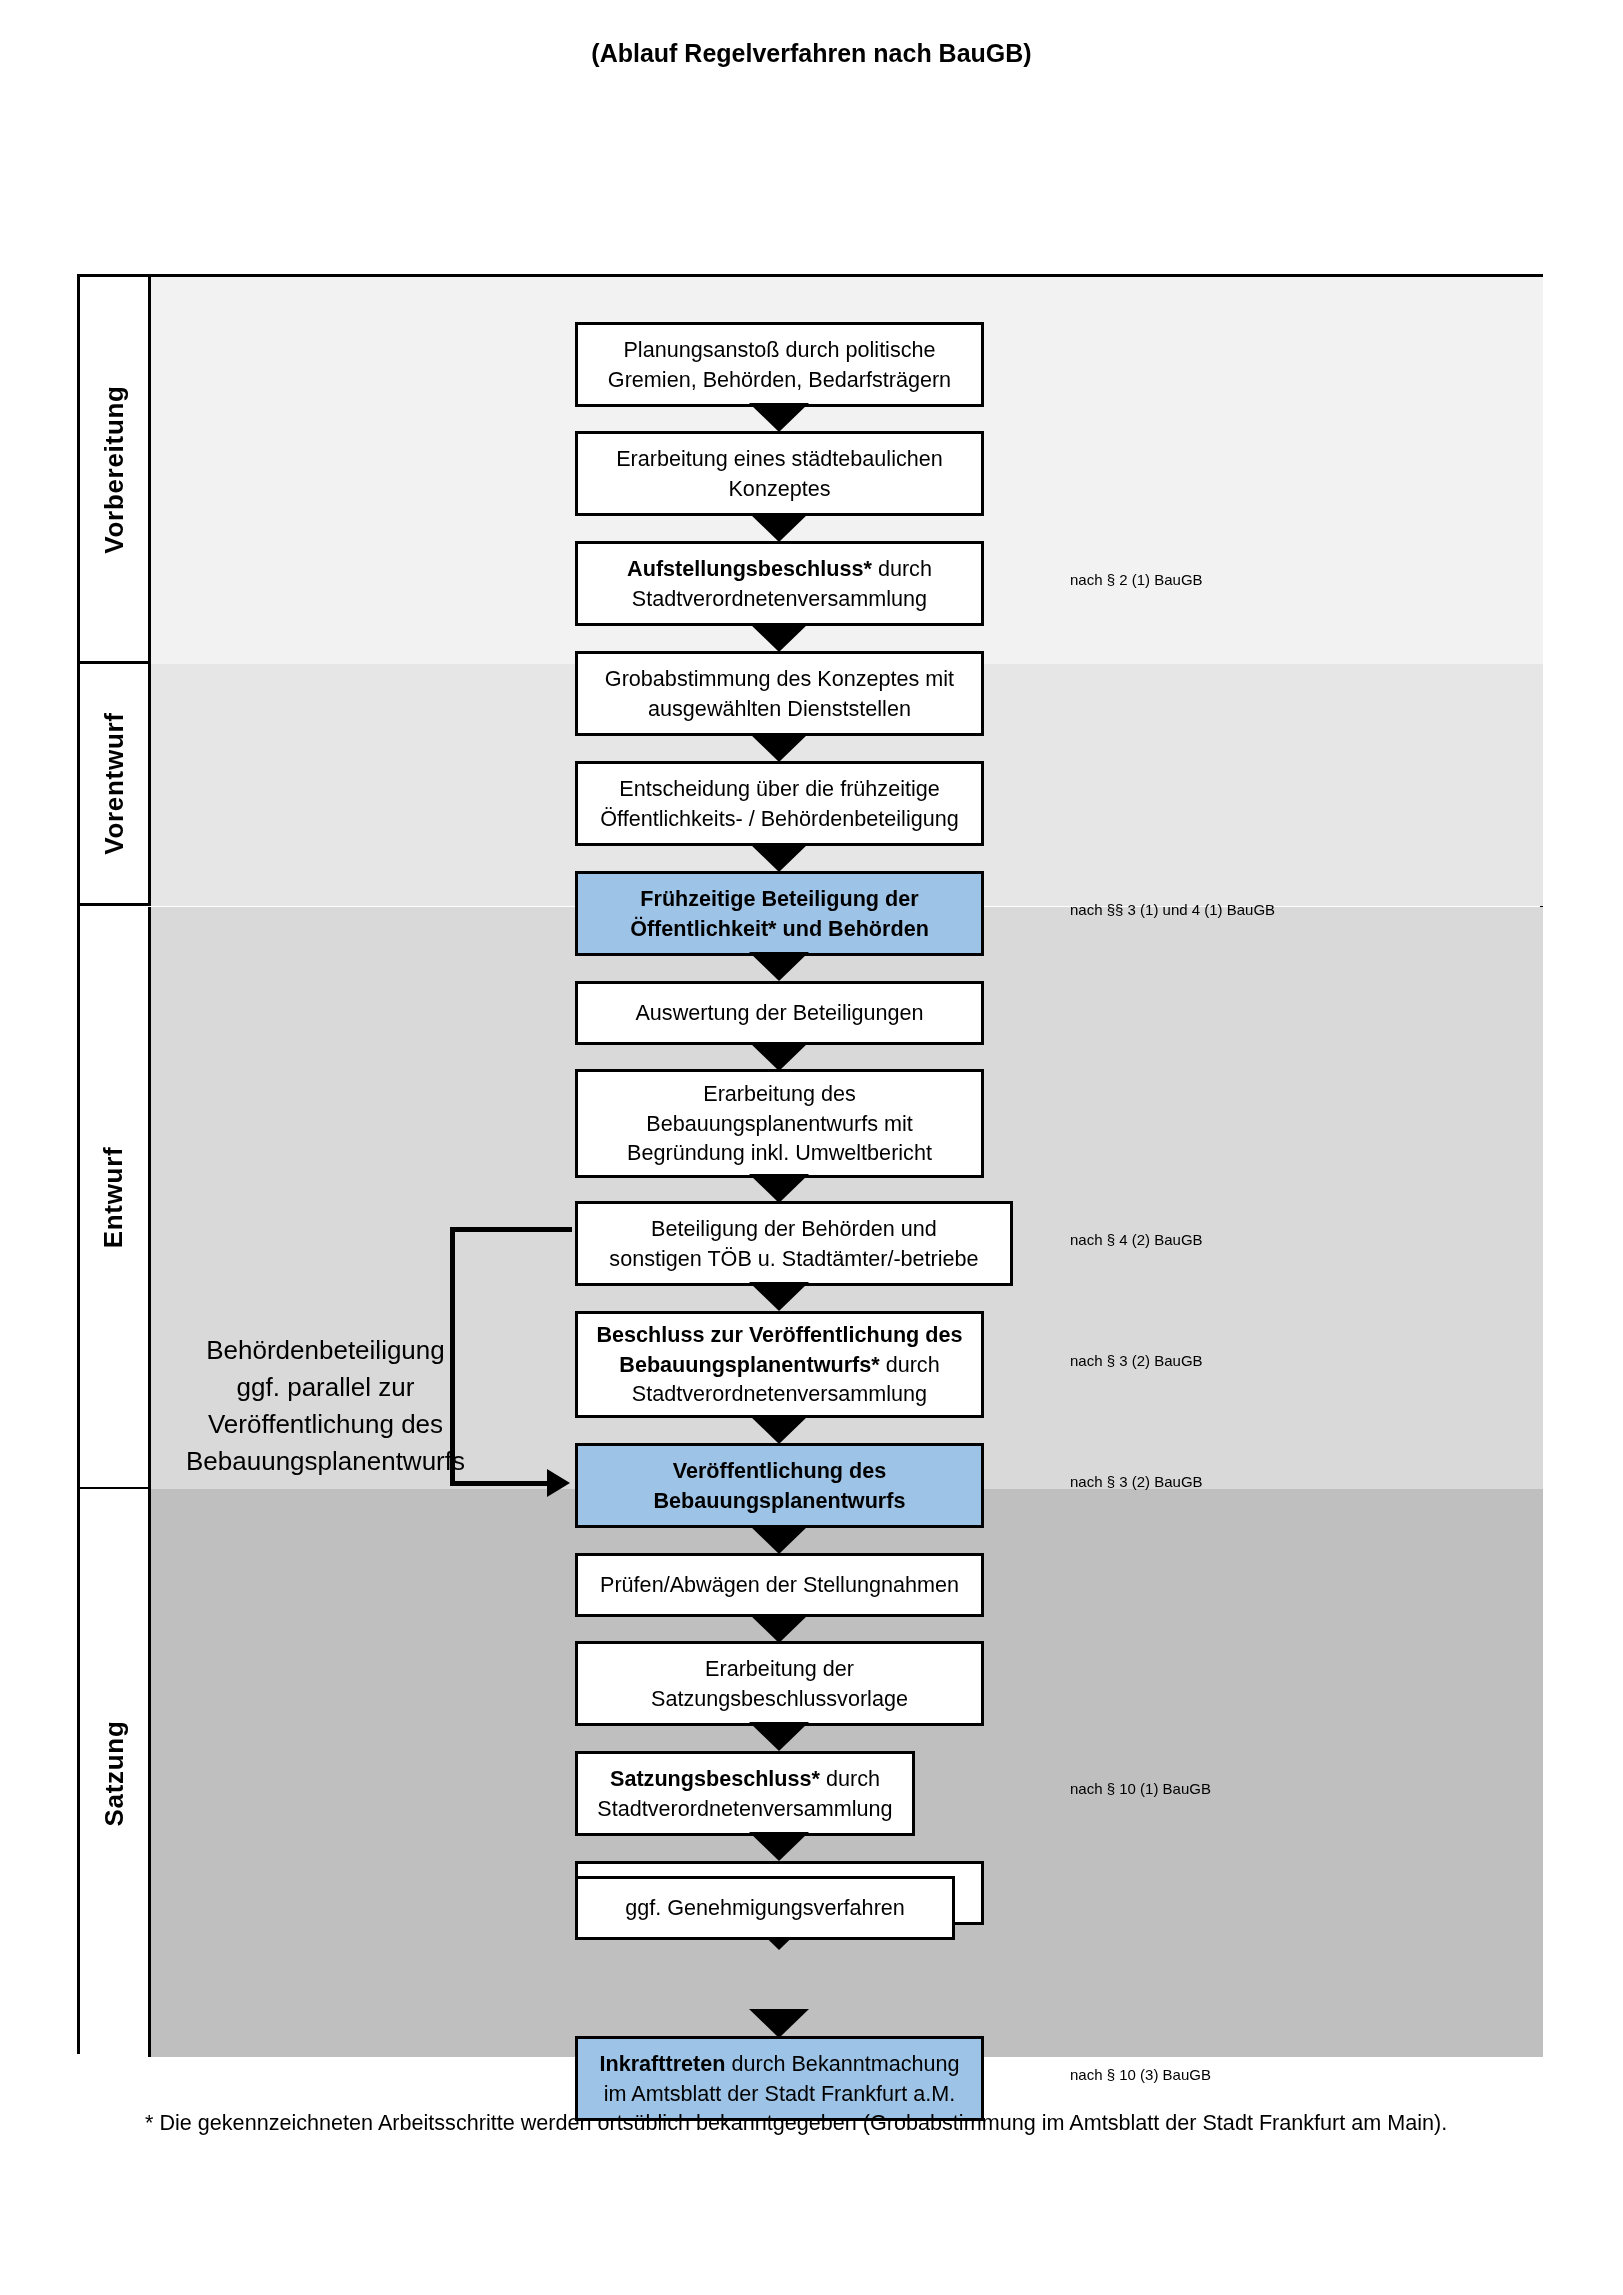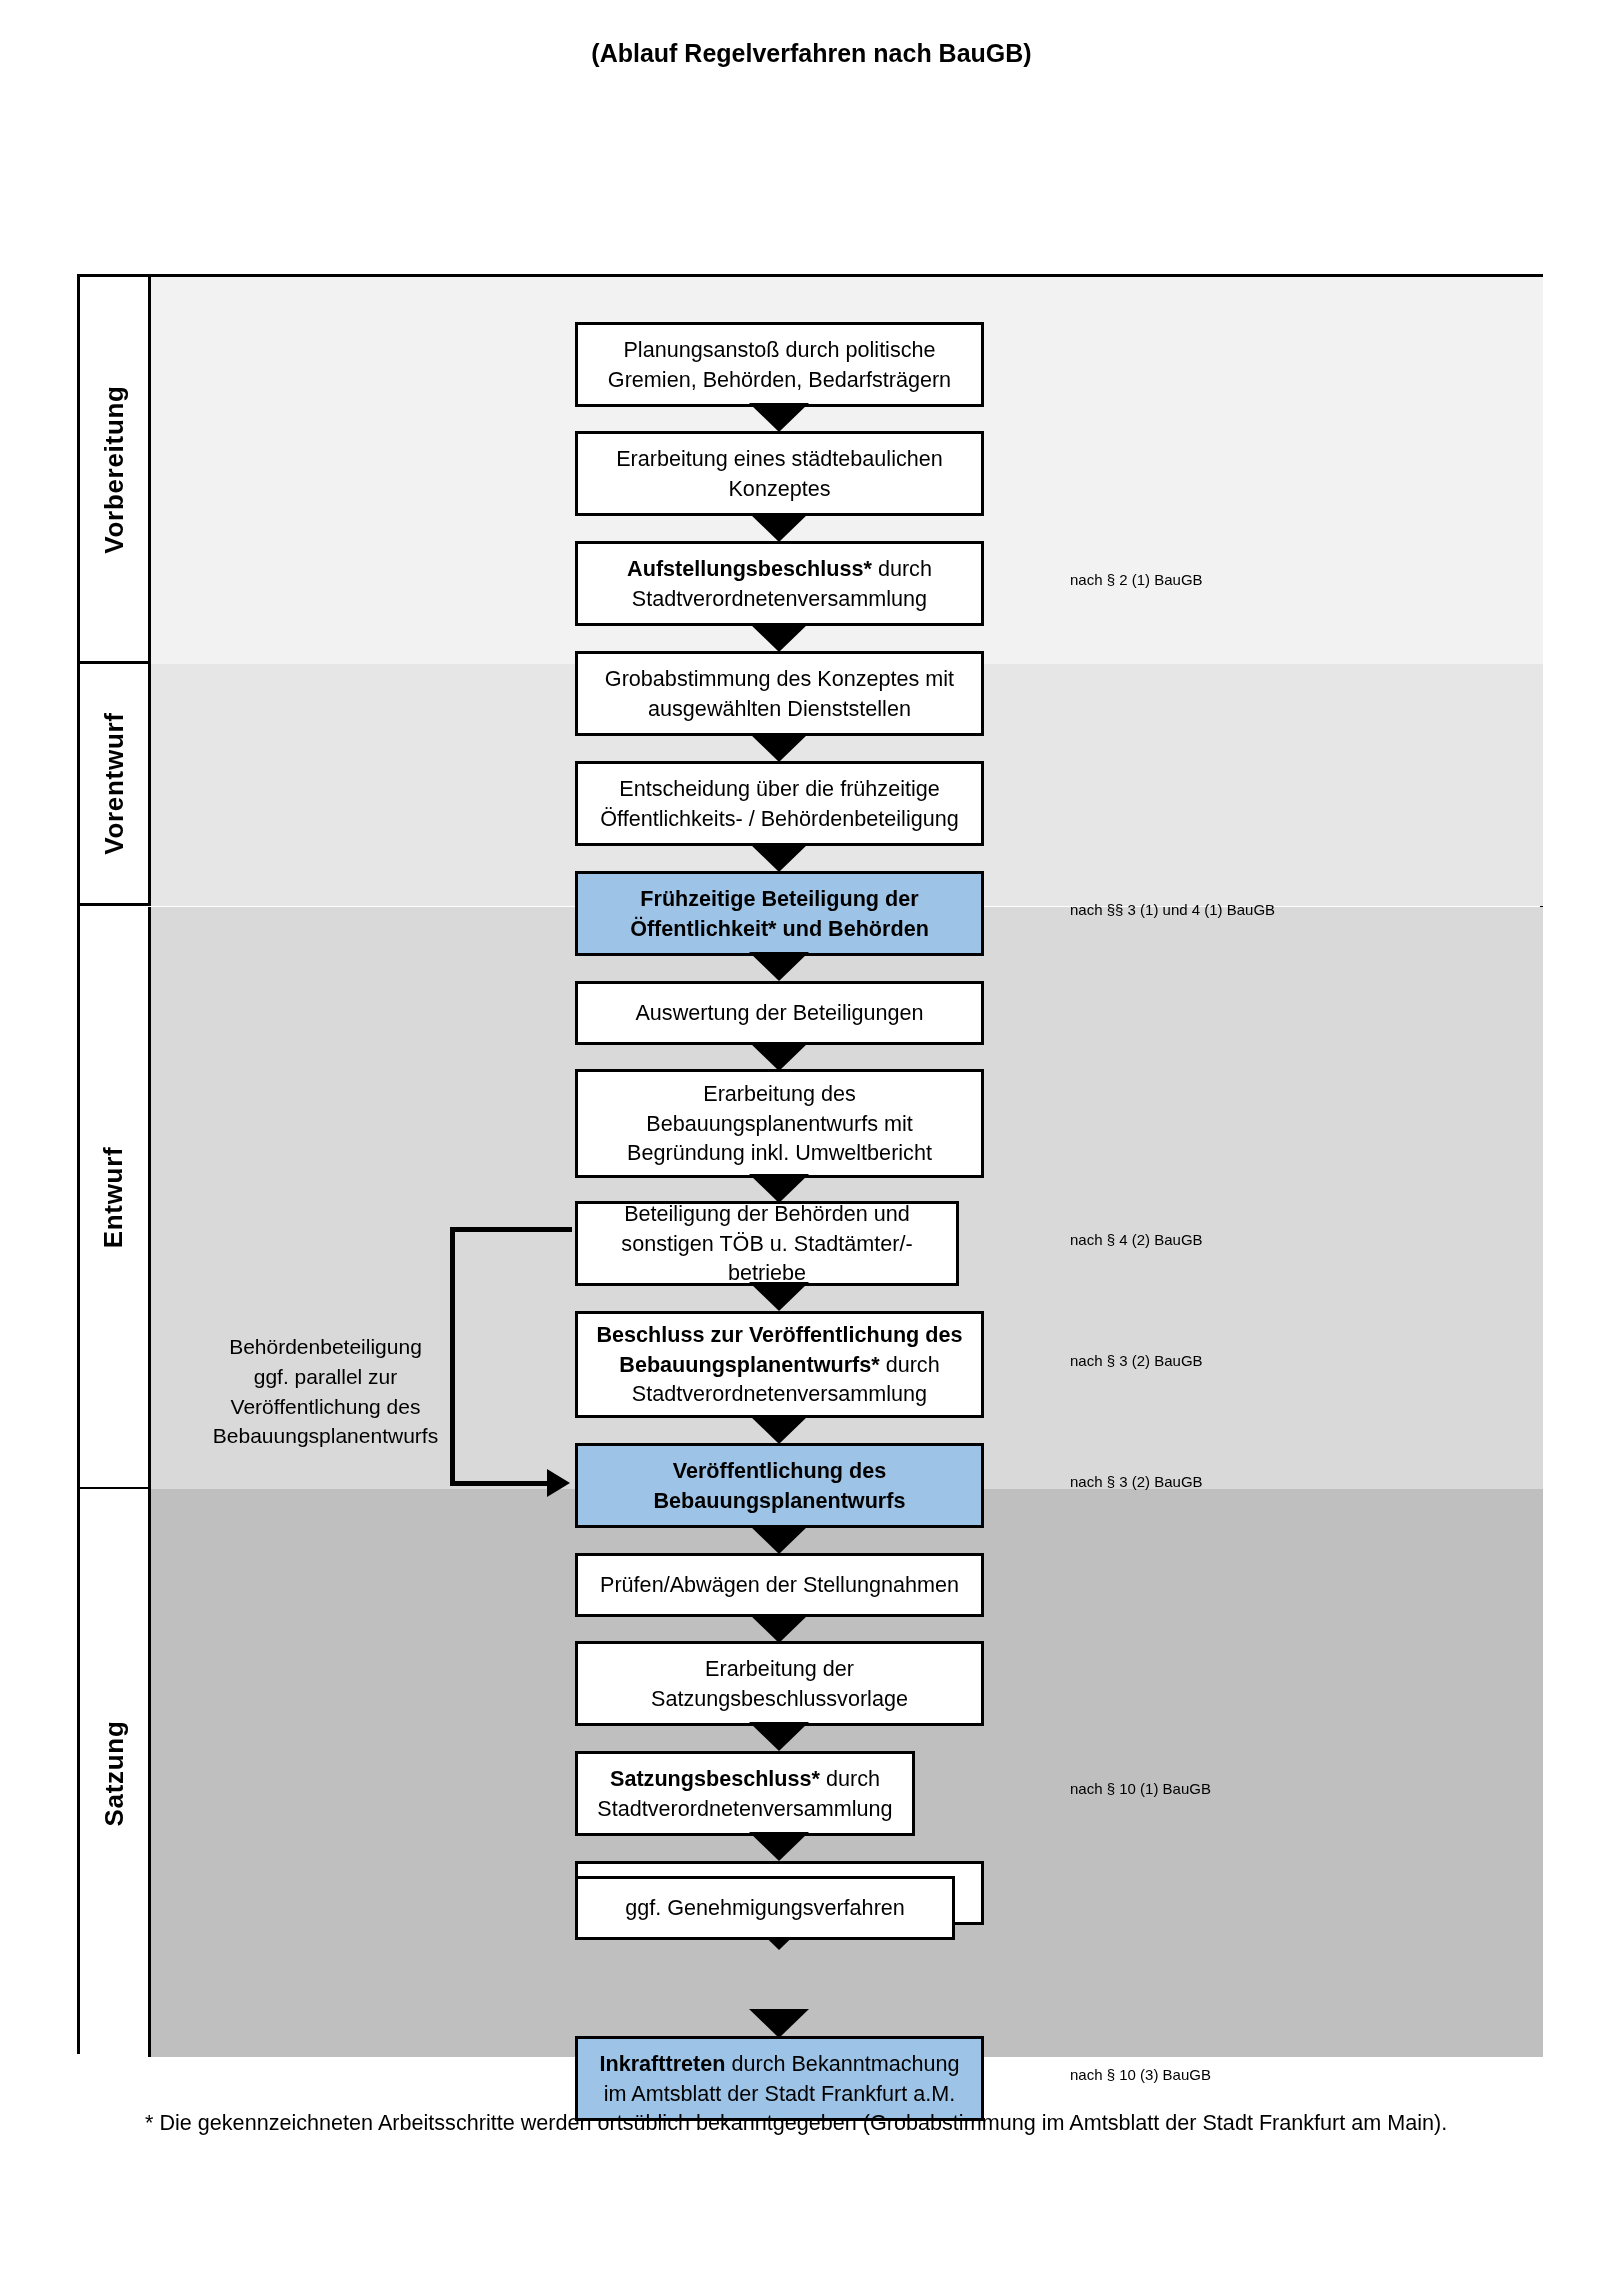--- a/index.html
+++ b/index.html
@@ -123,21 +123,21 @@
     width: 0;
     height: 0;
     border-top: 14.4px solid transparent;
     border-bottom: 14.4px solid transparent;
     border-left: 23.6px solid #000000;
   }
 
   
   .side-note {
     position: absolute;
-    font-size: 21px;
+    font-size: 26px;
     line-height: 1.42;
     text-align: center;
   }
   .legal-ref {
     position: absolute;
     font-size: 15px;
     white-space: nowrap;
   }
 
   
@@ -243,21 +243,21 @@
       </div>
       <div class="arrow" style="left: 669px; top: 765px;"></div>
       <div class="flowbox" id="step-8" style="left: 495px; top: 792px; width: 409px; height: 109px;">
         <div>
           <div><span>Erarbeitung des</span></div>
           <div><span>Bebauungsplanentwurfs mit</span></div>
           <div><span>Begründung inkl. Umweltbericht</span></div>
         </div>
       </div>
       <div class="arrow" style="left: 669px; top: 897px;"></div>
-      <div class="flowbox" id="step-9" style="left: 495px; top: 924px; width: 384px; height: 85px; text-align: center;">
+      <div class="flowbox" id="step-9" style="left: 495px; top: 924px; width: 438px; height: 85px; text-align: center;">
         <div>
           <div><span>Beteiligung der Behörden und</span></div>
           <div><span>sonstigen TÖB u. Stadtämter/-betriebe</span></div>
         </div>
       </div>
       <div class="arrow" style="left: 669px; top: 1005px;"></div>
       <div class="flowbox" id="step-10" style="left: 495px; top: 1034px; width: 409px; height: 107px;">
         <div>
           <div><span class="b">Beschluss zur Veröffentlichung des</span></div>
           <div><span class="b">Bebauungsplanentwurfs*</span><span> durch</span></div>

